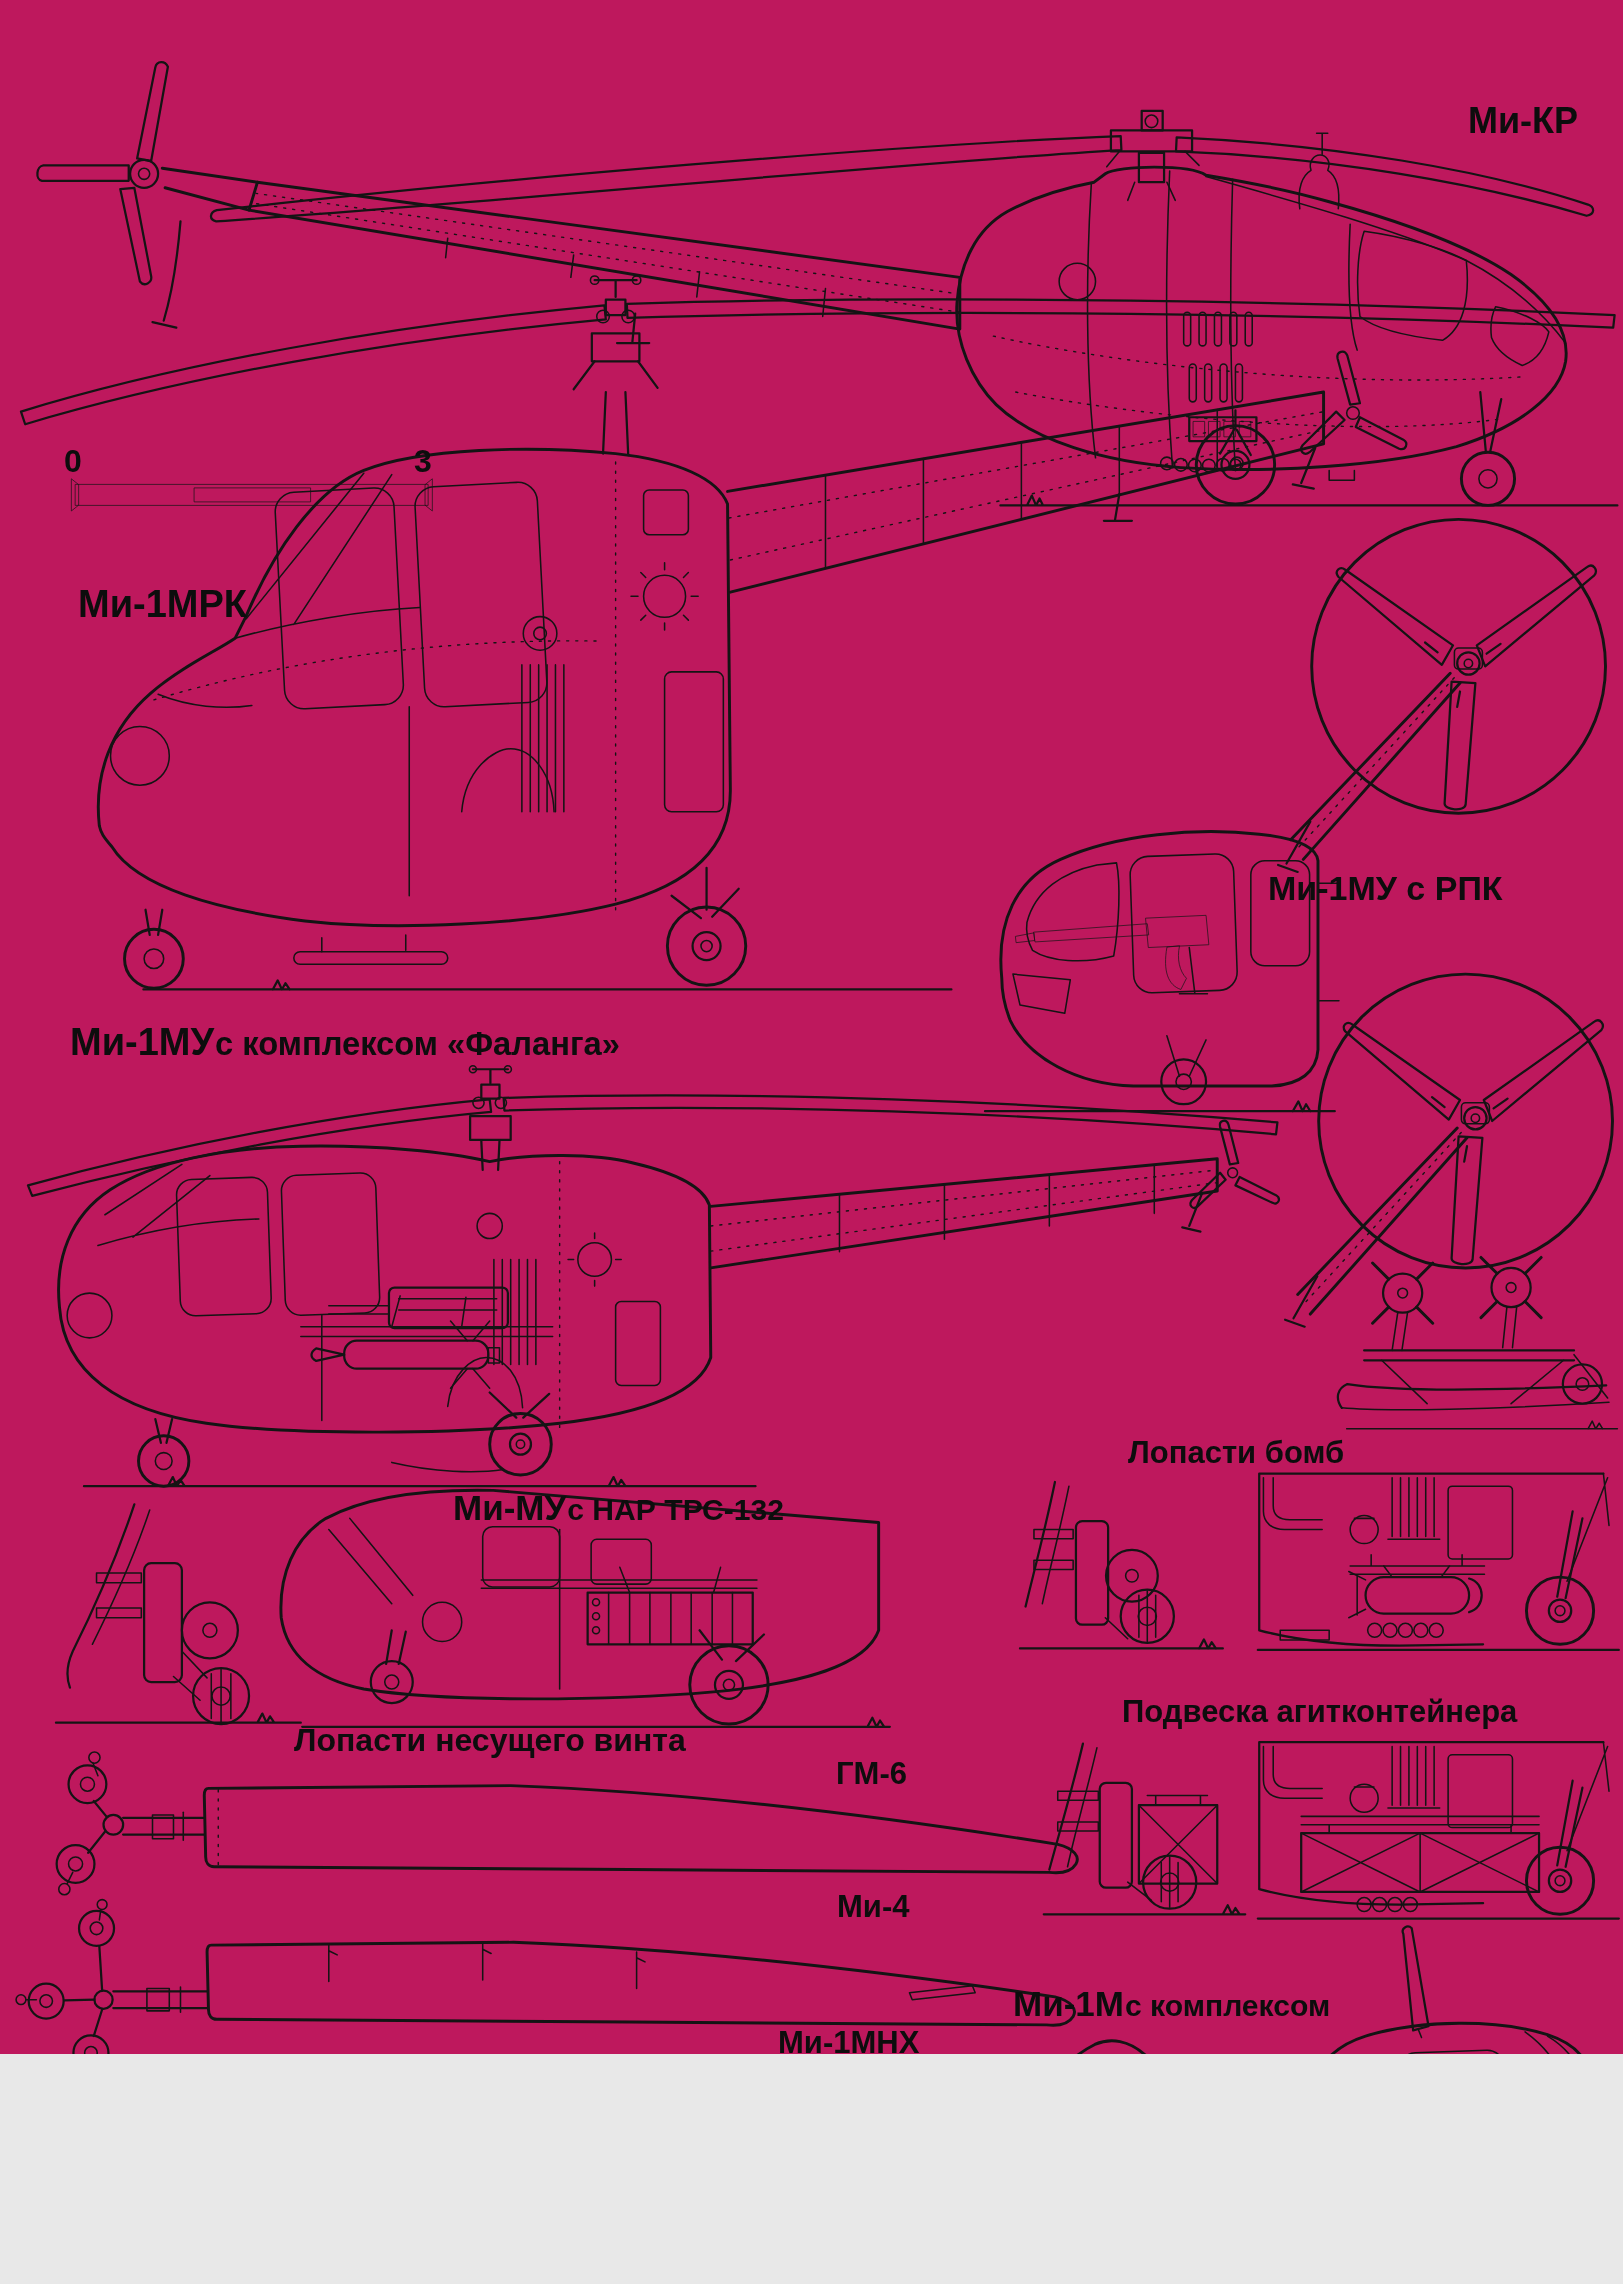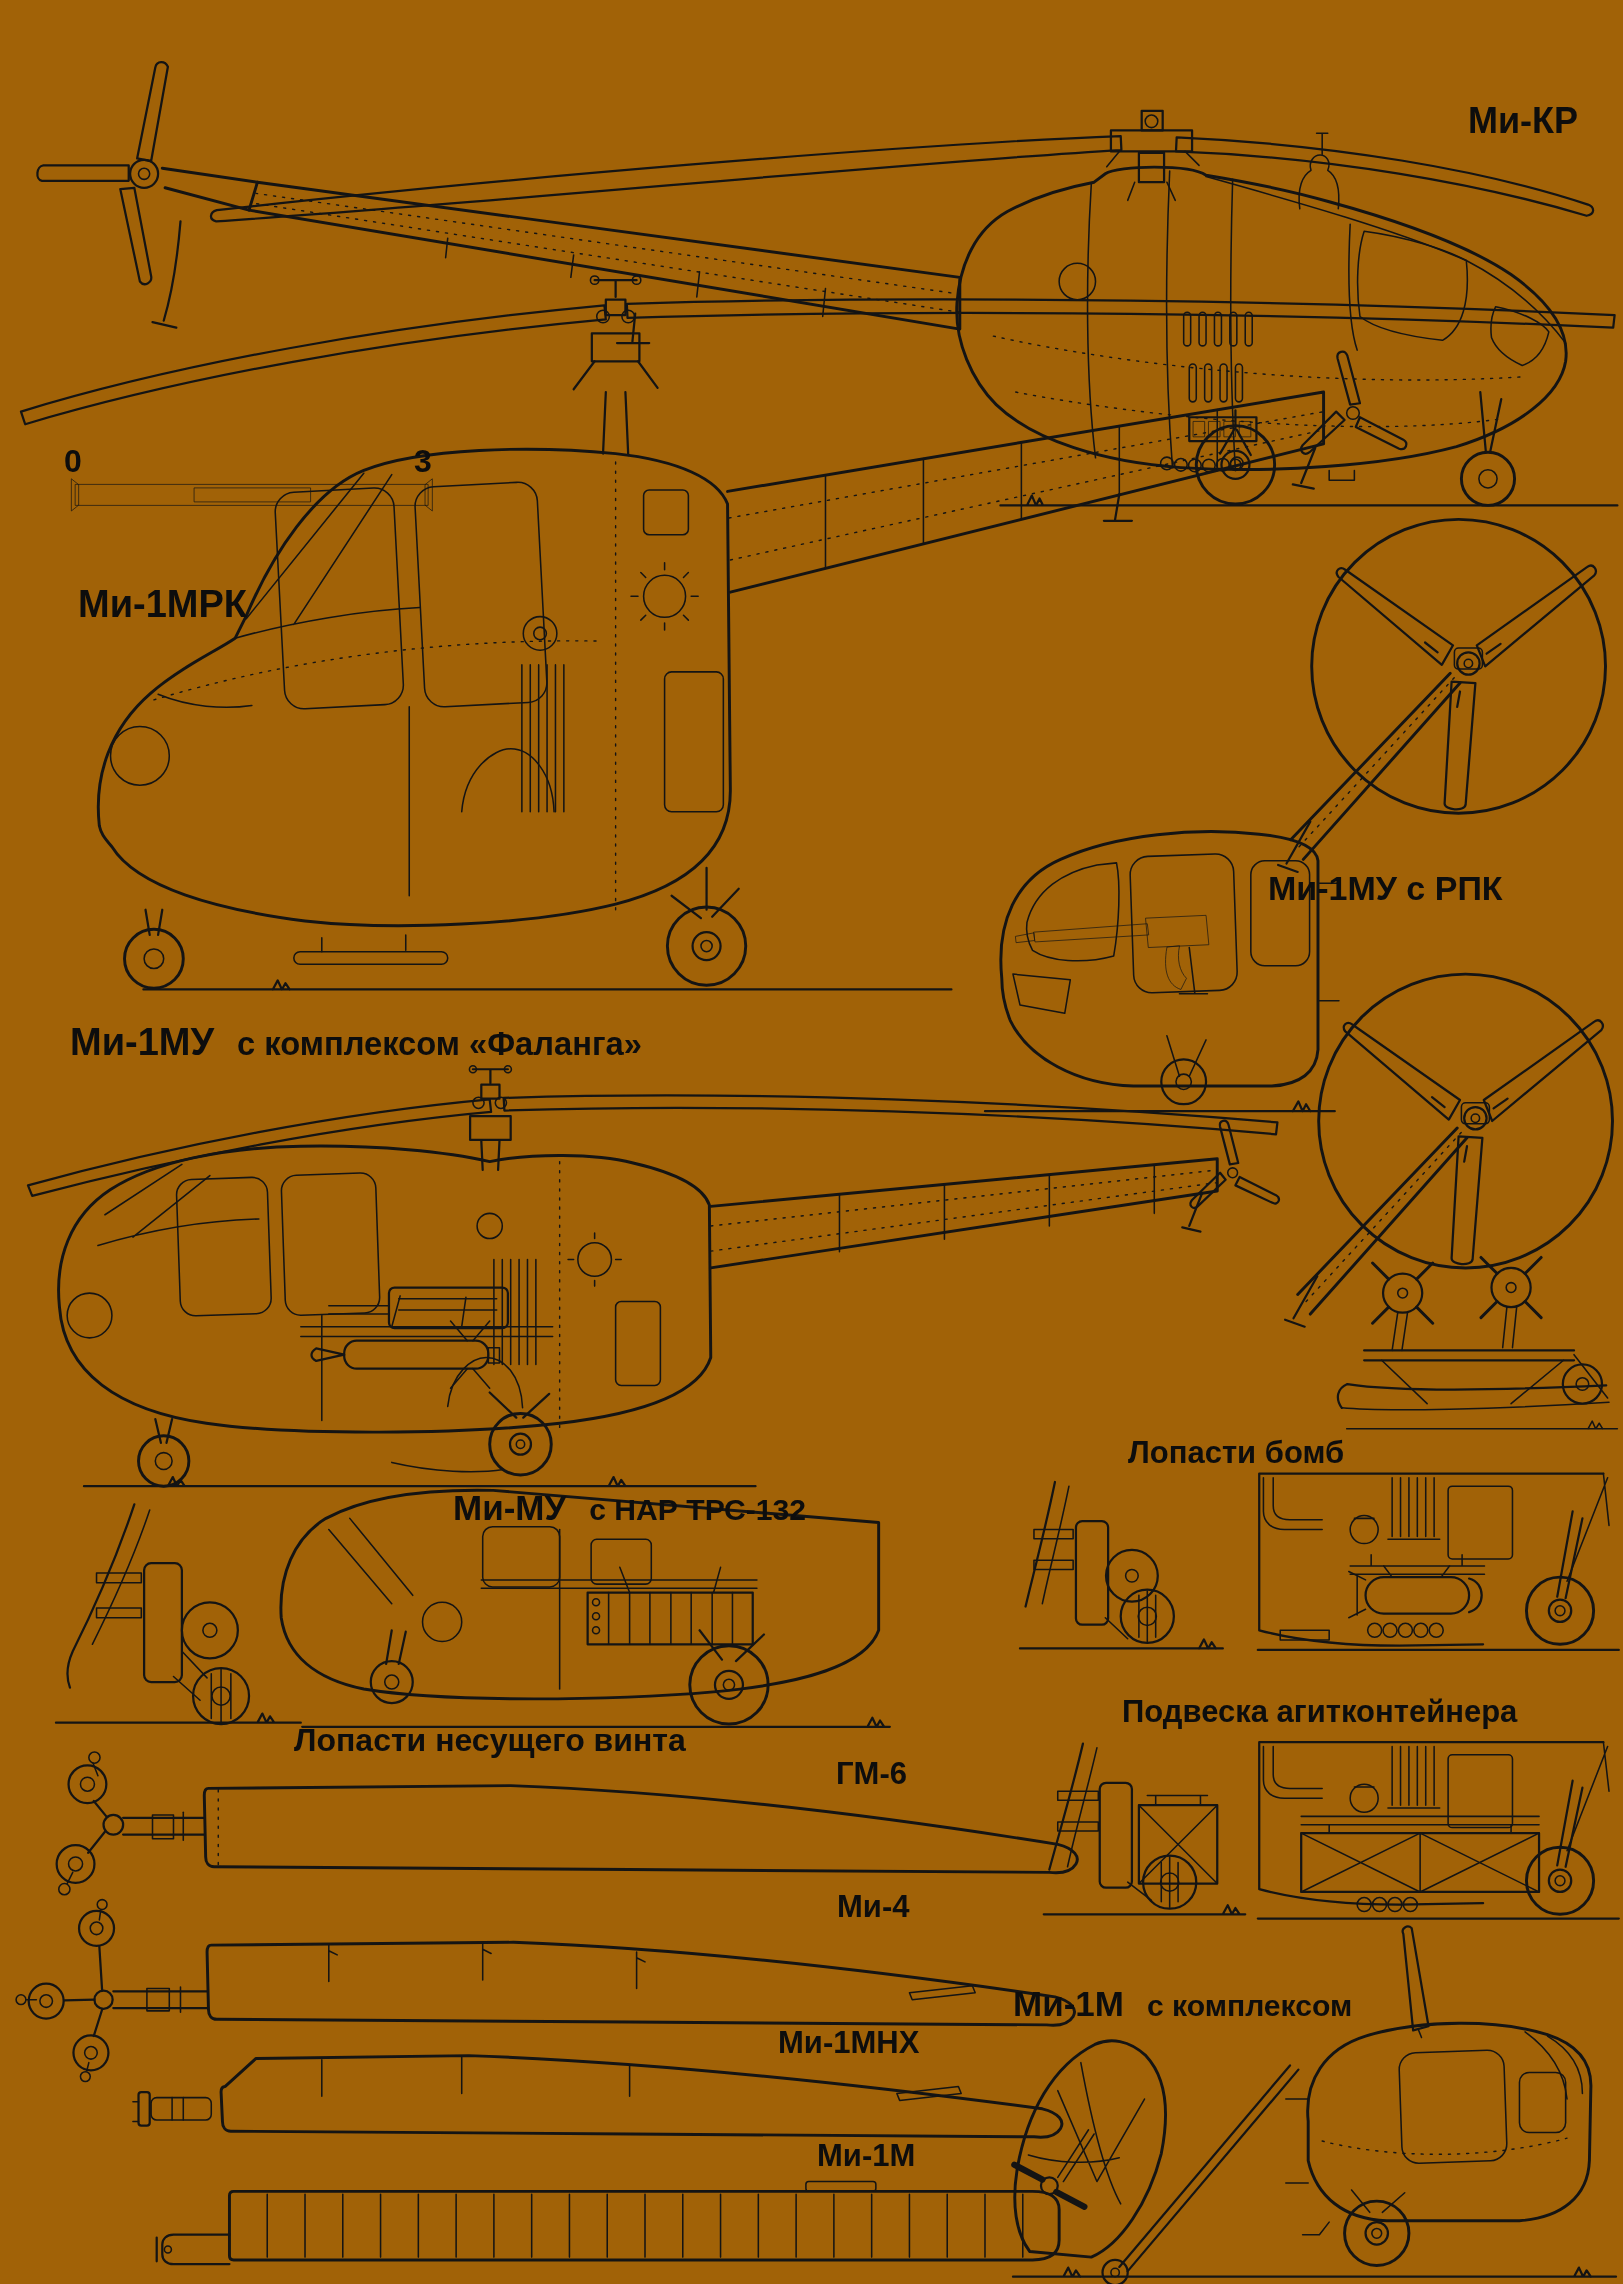--- a/index.html
+++ b/index.html
@@ -1,28 +1,28 @@
 <!DOCTYPE html>
 <html style="font-size:11.2px"><head>
 <meta charset="utf-8">
 <style>
   html,body{margin:0;padding:0;background:#e8e8e8;}
-  #page{position:relative;width:1623px;height:2284px;background:#a16207;overflow:hidden;
+  #page{position:relative;width:1623px;height:2054px;background:#be185d;overflow:hidden;
         font-family:"Liberation Sans",sans-serif;text-align:center;}
   #art{position:absolute;left:0;top:0;width:1623px;height:2284px;}
   #art path,#art rect,#art circle,#art line{stroke:#141414;fill:none;stroke-linecap:round;stroke-linejoin:round;}
   .s4{stroke-width:4.2}
   .s3{stroke-width:3.2}
   .s2{stroke-width:2.2}
   .s8{stroke-width:9}
   .dash{stroke-width:2;stroke-dasharray:3 10}
   .fillw{fill:#ffffff}
   .fillk{fill:#141414;stroke:none}
   .lbl{position:absolute;font-weight:700;color:#0d0d0d;white-space:nowrap;line-height:1.05;}
-  .lbl .small{font-size:0.86em;margin-left:23px;}
+  .lbl .small{font-size:0.86em;margin-left:1px;}
   .fs52{font-size:36px}.fs54{font-size:38px}.fs50{font-size:35px}
   .fs48{font-size:34px}.fs46{font-size:32px}.fs44{font-size:31px}
 </style>
 </head>
 <body>
 
 <div id="page">
 <svg id="art" viewBox="0 0 2320 3264">
   <defs>
     <g id="tr-detail">

